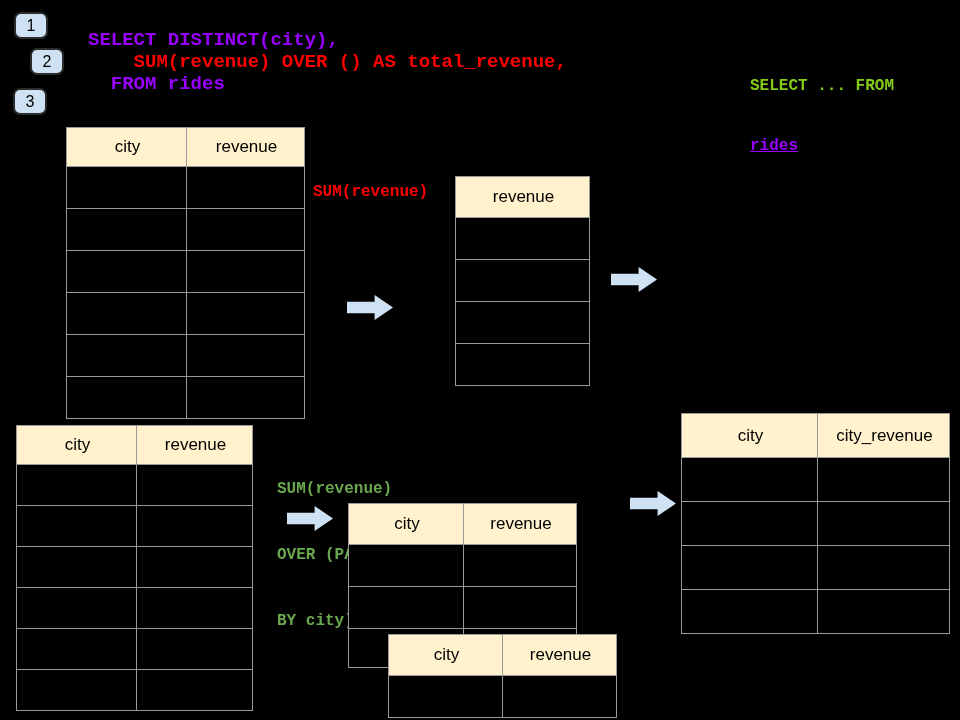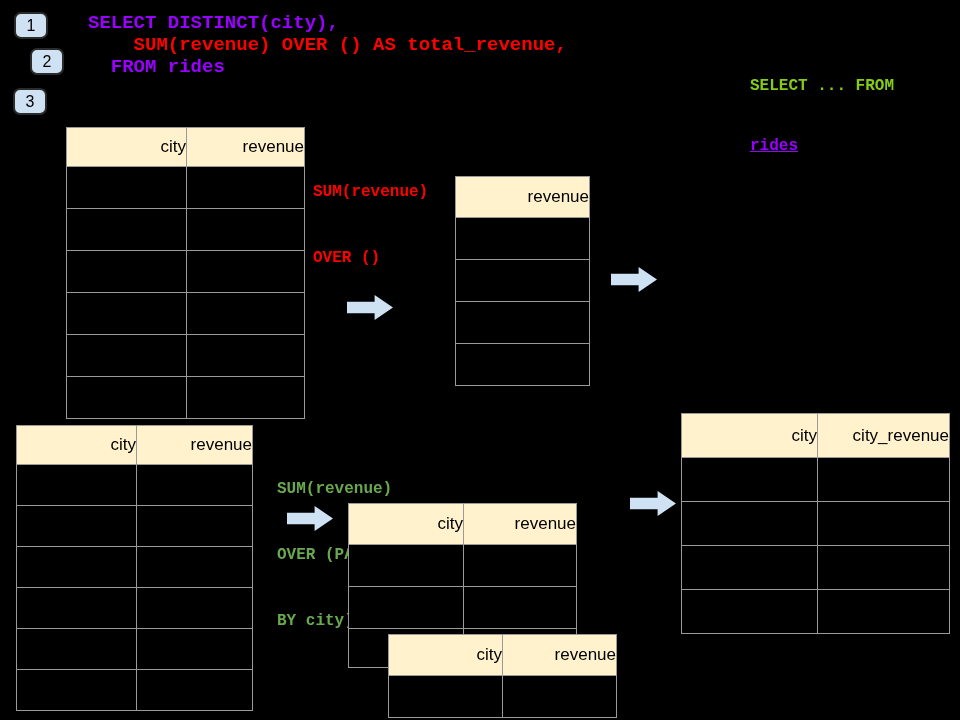--- a/index.html
+++ b/index.html
@@ -83,21 +83,21 @@
     border: 1px solid #9a9a9a;
     box-sizing: border-box;
     padding: 0;
   }
   table.tbl th {
     background: #fff2cc;
     color: #000;
     font-family: "Liberation Sans", sans-serif;
     font-weight: normal;
     font-size: 17px;
-    text-align: right;
+    text-align: center;
     padding-left: 2px;
   }
   table.tbl td { background: #000; }
 
   #tbl-source-top    { left: 66px;  top: 127px; width: 239px; }
   #tbl-source-top th    { height: 39px; }
   #tbl-source-top td    { height: 42px; }
 
   #tbl-total-revenue { left: 455px; top: 176px; width: 135px; }
   #tbl-total-revenue th { height: 41px; }
@@ -135,33 +135,32 @@
 </head>
 <body>
 
 <div id="canvas" style="background-color: rgb(0, 0, 0);">
 
   <div class="badge" style="left: 14px; top: 12px; background-color: rgb(207, 226, 243);">1</div>
   <div class="badge" style="left: 30px; top: 48px; background-color: rgb(207, 226, 243);">2</div>
   <div class="badge" style="left: 13px; top: 88px; background-color: rgb(207, 226, 243);">3</div>
 
   <div class="sql">
-    <div class="sql-line" style="color: rgb(153, 0, 255);">SELECT DISTINCT(city),</div>
+    <div class="sql-line" style="color: rgb(153, 0, 255); margin-top: 17px;">SELECT DISTINCT(city),</div>
     <div class="sql-line" style="color: rgb(255, 0, 0);">    SUM(revenue) OVER () AS total_revenue,</div>
     <div class="sql-line" style="color: rgb(153, 0, 255);">  FROM rides</div>
   </div>
 
   <div class="side-note">
     <div style="color: #84cc16;">SELECT ... FROM</div>
     <div style="color: rgb(153, 0, 255); text-decoration: underline;">rides</div>
   </div>
 
   <div class="annotation total">
     <div style="color: rgb(255, 0, 0);">SUM(revenue)</div>
-    <div style="color: rgb(255, 0, 0);">OVER ()</div>
   </div>
 
   <div class="annotation partition">
     <div style="color: rgb(106, 168, 79);">SUM(revenue)</div>
     <div style="color: rgb(106, 168, 79);">OVER (PARTITION</div>
     <div style="color: rgb(106, 168, 79);">BY city)</div>
   </div>
 
   <table class="tbl" id="tbl-source-top">
     <colgroup>

